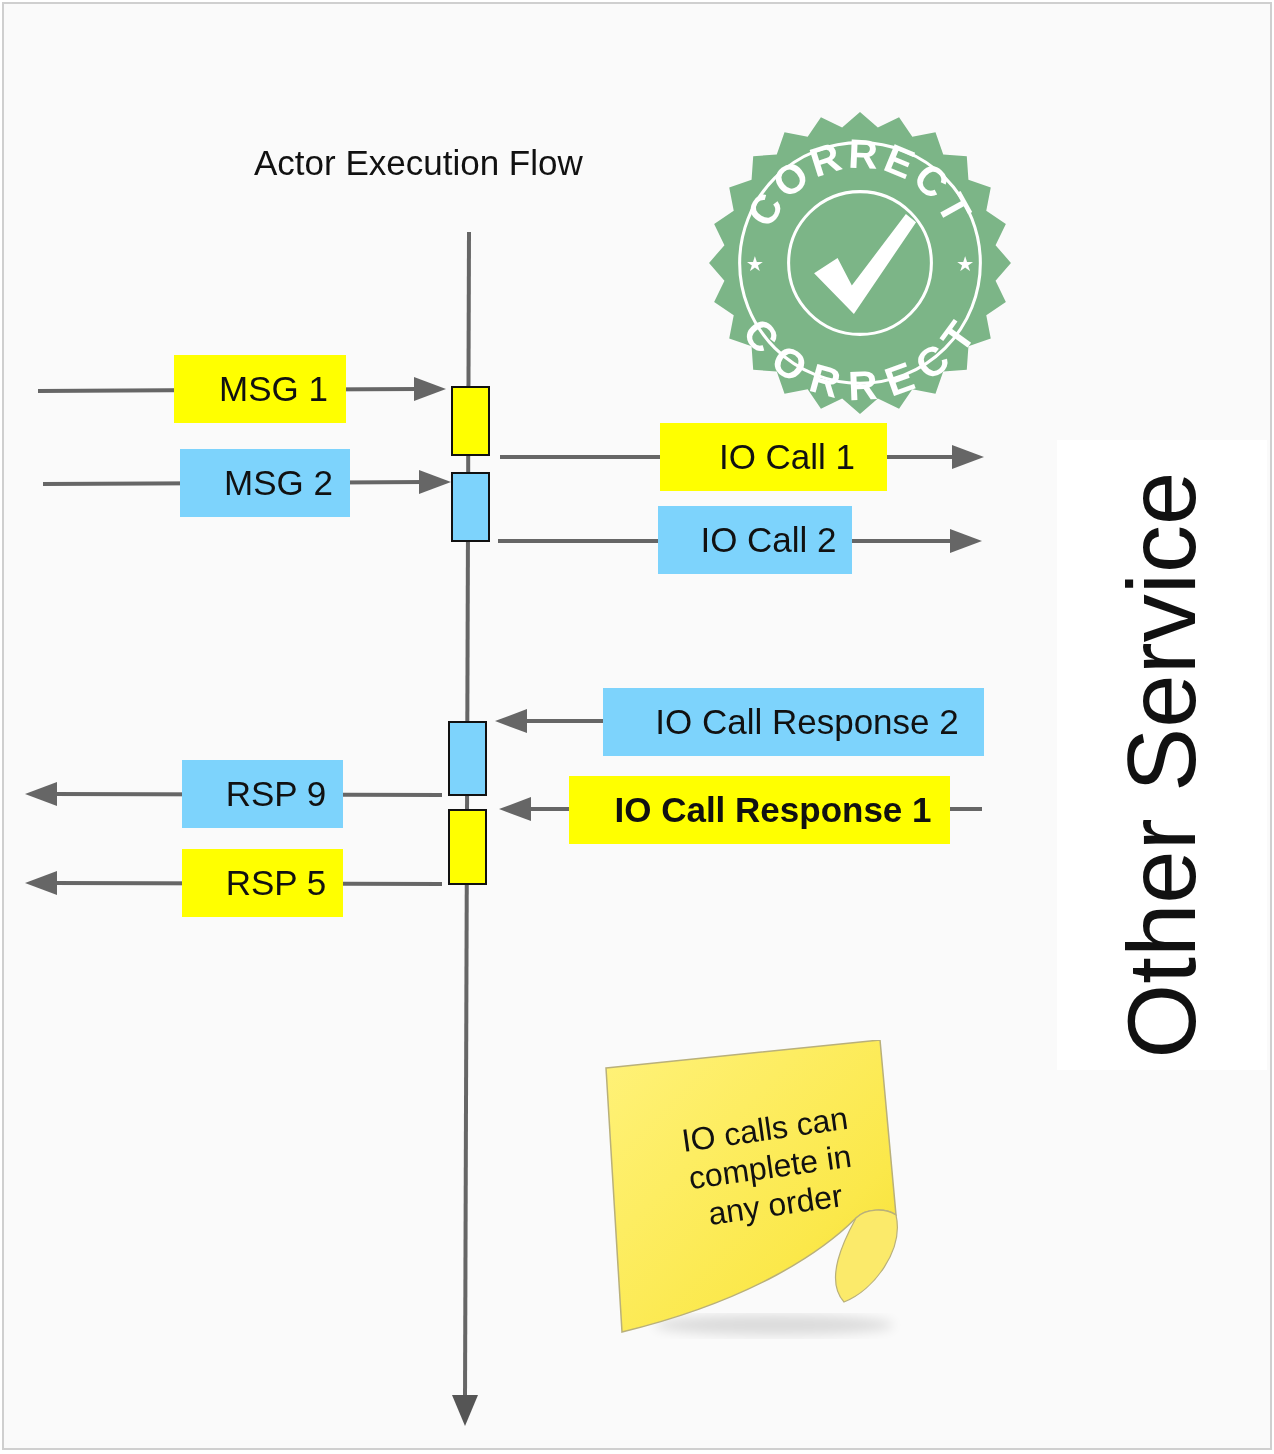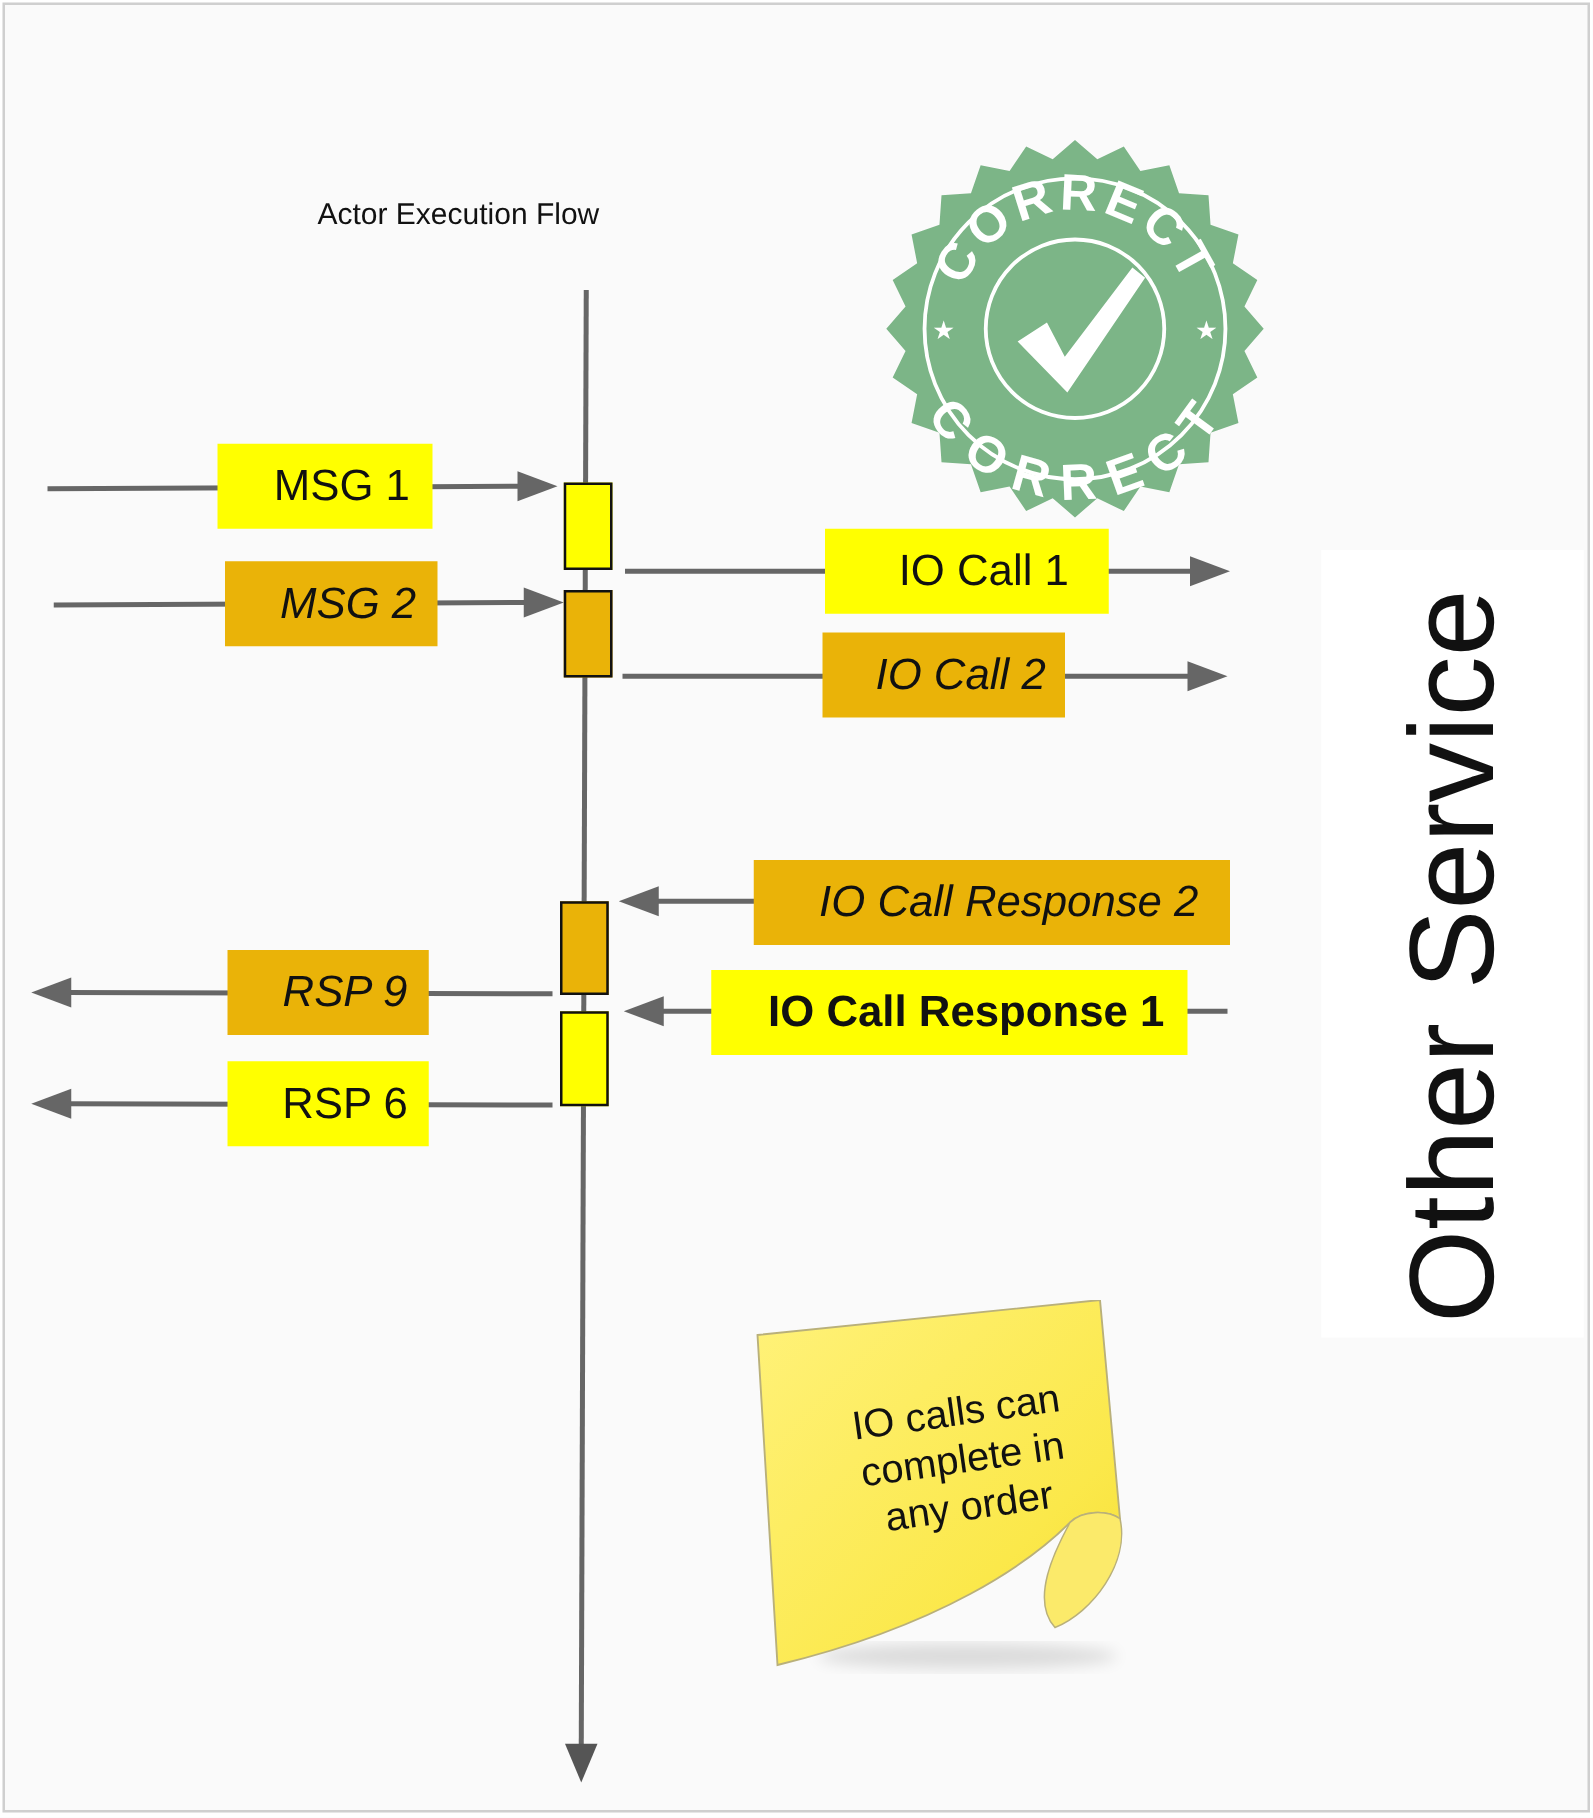--- a/index.html
+++ b/index.html
@@ -4,23 +4,23 @@
 <style>
   html, body { margin:0; padding:0; }
   body { width:1274px; height:1454px; background:#ffffff; position:relative; overflow:hidden;
          font-family:"Liberation Sans", sans-serif; }
   #canvas { position:absolute; left:2px; top:2px; width:1270px; height:1448px;
             background:#fafafa; border:2px solid #cfcfcf; box-sizing:border-box; }
   .abs { position:absolute; }
   .label { position:absolute; display:flex; align-items:center; justify-content:center;
            font-size:35px; color:#111; white-space:nowrap;padding-left:27px; }
   .yellow { background:#ffff00; }
-  .lav { background:#eab308;font-style:italic; }
+  .lav { background:#7dd3fc; }
   .act { position:absolute; box-sizing:border-box; border:2px solid #111; }
-  #title { left:254px; top:158px; font-size:24px; color:#111; }
+  #title { left:254px; top:143px; font-size:35px; color:#111; }
   #svc-panel { left:1057px; top:440px; width:210px; height:630px; background:#ffffff; }
   #svc-text { left:1162px; top:765px; transform:translate(-50%,-50%) rotate(-90deg);
               font-size:96px; color:#111; white-space:nowrap; }
   #note { left:604px; top:1040px; width:310px; height:300px; }
   #note-text { left:660px; top:1110px; width:220px; text-align:center; font-size:32px;
                line-height:38px; color:#111; transform:rotate(-8deg); }
   #stamp { left:707px; top:110px; width:306px; height:306px; }
   svg text { font-family:"Liberation Sans", sans-serif; }
 </style>
 </head>
@@ -75,21 +75,21 @@
 <div class="label yellow" style="left:174px;top:355px;width:145px;height:68px;">MSG 1</div>
 <div class="label lav" style="left:180px;top:449px;width:143px;height:68px;">MSG 2</div>
 
 <div class="label yellow" style="left:660px;top:423px;width:200px;height:68px;">IO Call 1</div>
 <div class="label lav" style="left:658px;top:506px;width:167px;height:68px;">IO Call 2</div>
 
 <div class="label lav" style="left:566px;top:688px;width:354px;height:68px;margin-left:37px;">IO Call Response 2</div>
 <div class="label yellow" style="left:569px;top:776px;width:354px;height:68px;font-weight:bold;">IO Call Response 1</div>
 
 <div class="label lav" style="left:182px;top:760px;width:134px;height:68px;">RSP 9</div>
-<div class="label yellow" style="left:182px;top:849px;width:134px;height:68px;">RSP 6</div>
+<div class="label yellow" style="left:182px;top:849px;width:134px;height:68px;">RSP 5</div>
 
 <svg id="stamp" class="abs" viewBox="0 0 300 300">
   <polygon id="stamp-poly" fill="#7cb587" points="298.0,150.0 282.9,167.5 293.0,188.3 273.8,201.3 278.2,224.0 256.3,231.6 254.7,254.7 231.6,256.3 224.0,278.2 201.3,273.8 188.3,293.0 167.5,282.9 150.0,298.0 132.5,282.9 111.7,293.0 98.7,273.8 76.0,278.2 68.4,256.3 45.3,254.7 43.7,231.6 21.8,224.0 26.2,201.3 7.0,188.3 17.1,167.5 2.0,150.0 17.1,132.5 7.0,111.7 26.2,98.7 21.8,76.0 43.7,68.4 45.3,45.3 68.4,43.7 76.0,21.8 98.7,26.2 111.7,7.0 132.5,17.1 150.0,2.0 167.5,17.1 188.3,7.0 201.3,26.2 224.0,21.8 231.6,43.7 254.7,45.3 256.3,68.4 278.2,76.0 273.8,98.7 293.0,111.7 282.9,132.5"></polygon>
   <circle cx="150" cy="150" r="118" fill="none" stroke="#fff" stroke-width="3"></circle>
   <circle cx="150" cy="150" r="70" fill="none" stroke="#fff" stroke-width="3"></circle>
   <defs>
     <path id="arcTop" d="M 57,150 A 93,93 0 0 1 243,150"></path>
     <path id="arcBot" d="M 45,150 A 105,105 0 0 0 255,150"></path>
   </defs>
   <text fill="#fff" font-size="40" font-weight="bold" letter-spacing="4">

